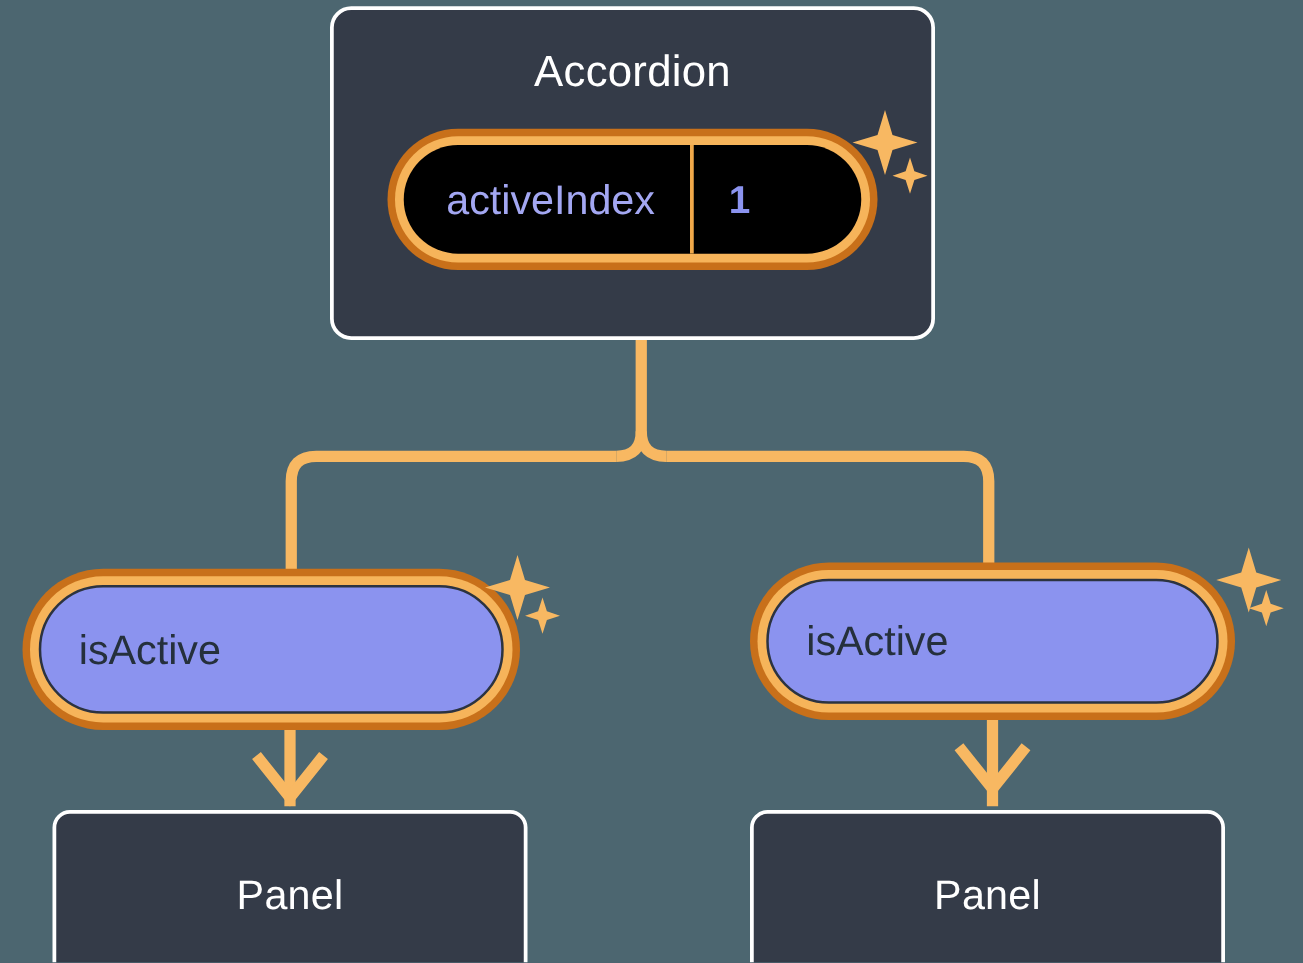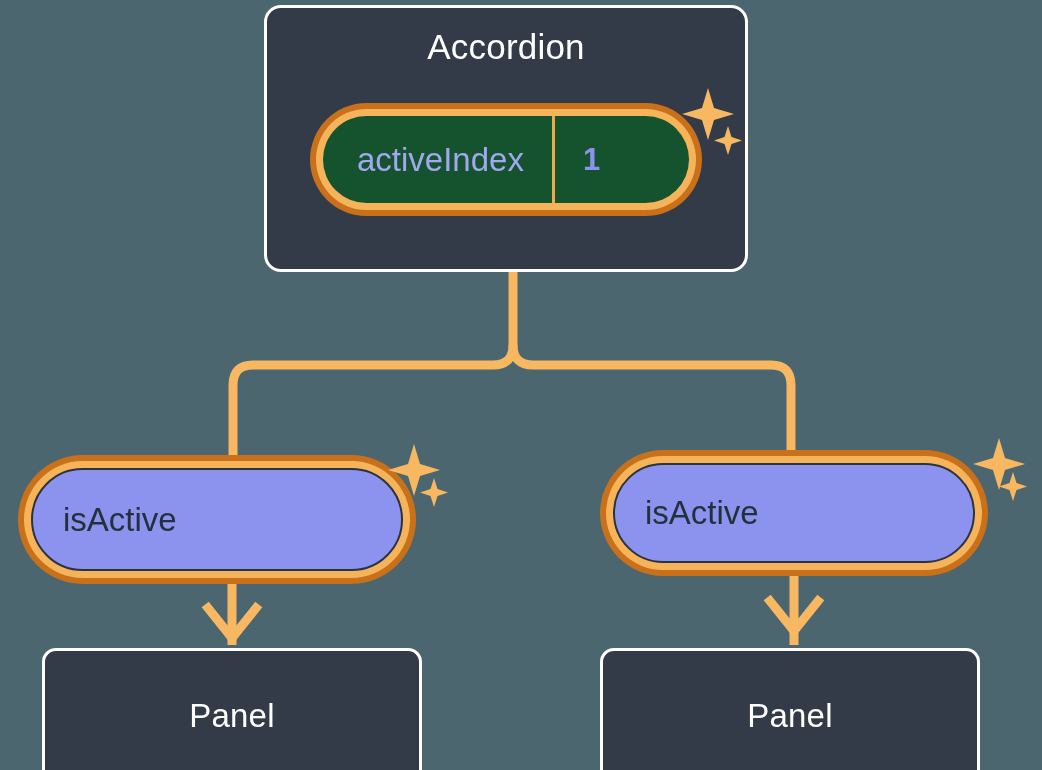--- a/index.html
+++ b/index.html
@@ -54,21 +54,21 @@
     white-space: nowrap;
   }
 
   #node-accordion {
     left: 264px;
     top: 5px;
     width: 484px;
     height: 267px;
   }
   #node-accordion .card-title {
-    margin-top: 19px;
+    margin-top: 30px;
   }
 
   .panel-card {
     width: 380px;
     height: 135px;
     border-radius: 14px;
     display: flex;
     align-items: center;
     justify-content: center;
   }
@@ -106,21 +106,21 @@
   .pill-key, .pill-val {
     display: flex;
     align-items: center;
     justify-content: center;
     white-space: nowrap;
   }
 
   
   .pill.dark { }
   .pill.dark .pill-inner {
-    background: #14532d;
+    background: #000000;
   }
   .pill.dark .pill-key {
     color: #a3a7f2;
     font-size: 33px;
     font-weight: 400;
     padding: 0 28px 0 34px;
   }
   .pill.dark .pill-val {
     color: #8b93ef;
     font-size: 31px;

